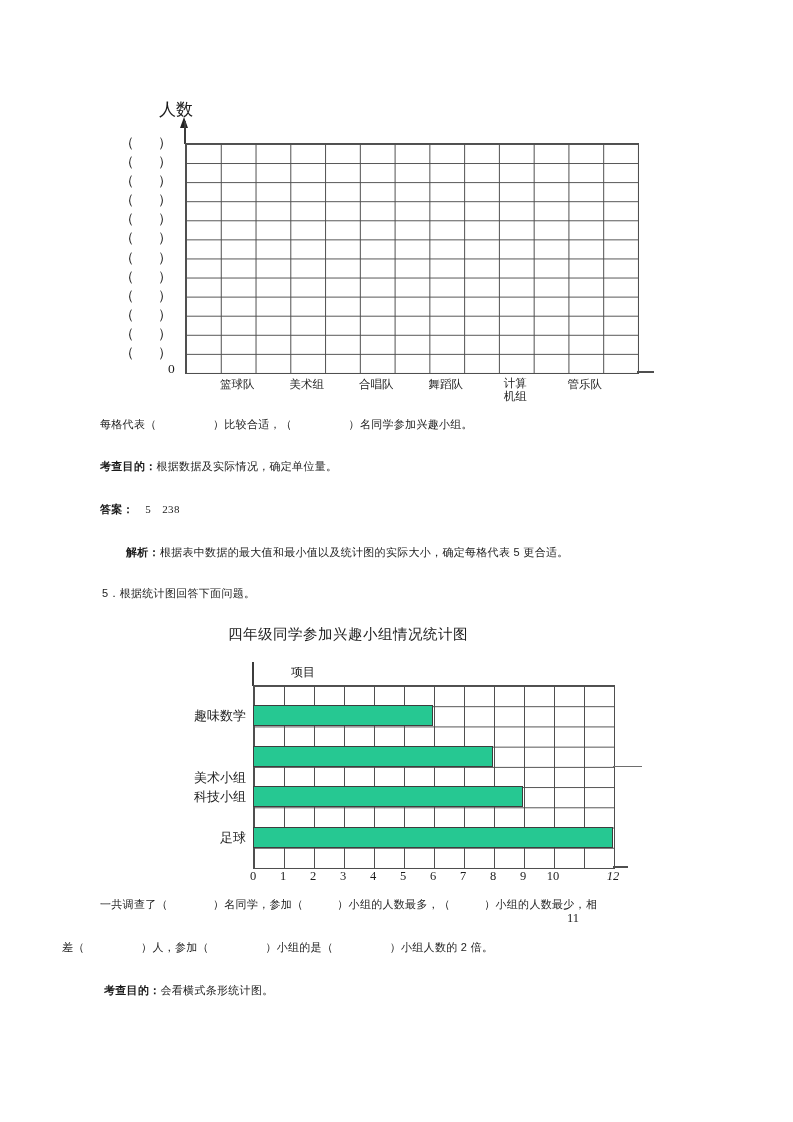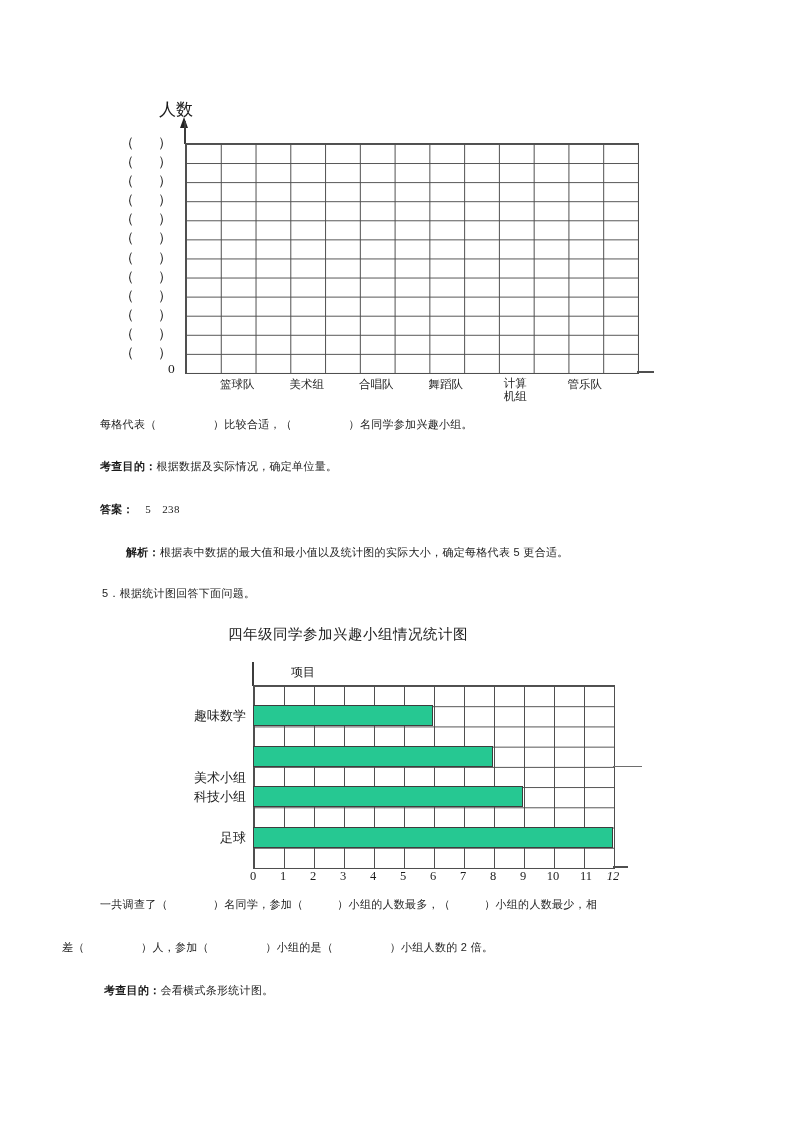--- a/index.html
+++ b/index.html
@@ -166,21 +166,21 @@
       <span class="c2-tick" style="left: 283px;">1</span>
       <span class="c2-tick" style="left: 313px;">2</span>
       <span class="c2-tick" style="left: 343px;">3</span>
       <span class="c2-tick" style="left: 373px;">4</span>
       <span class="c2-tick" style="left: 403px;">5</span>
       <span class="c2-tick" style="left: 433px;">6</span>
       <span class="c2-tick" style="left: 463px;">7</span>
       <span class="c2-tick" style="left: 493px;">8</span>
       <span class="c2-tick" style="left: 523px;">9</span>
       <span class="c2-tick" style="left: 553px;">10</span>
-      <span class="c2-tick" style="left: 586px;">11</span>
+      <span class="c2-tick" style="left: 573px; margin-top: 42px;">11</span>
       <span class="c2-tick" style="left: 613px; font-style: italic;">12</span>
     </div>
   <div class="abs" id="c2-artifact"></div>
   <div class="abs" id="c2-xext"></div>
 </div>
 
 <div class="abs txt" id="p-q5l1">一共调查了（　　　　）名同学，参加（　　　）小组的人数最多，（　　　）小组的人数最少，相</div>
 <div class="abs txt" id="p-q5l2">差（　　　　　）人，参加（　　　　　）小组的是（　　　　　）小组人数的 2 倍。</div>
 <div class="abs txt" id="p-purpose2">
   <span class="blabel">考查目的：</span><span>会看横式条形统计图。</span>

